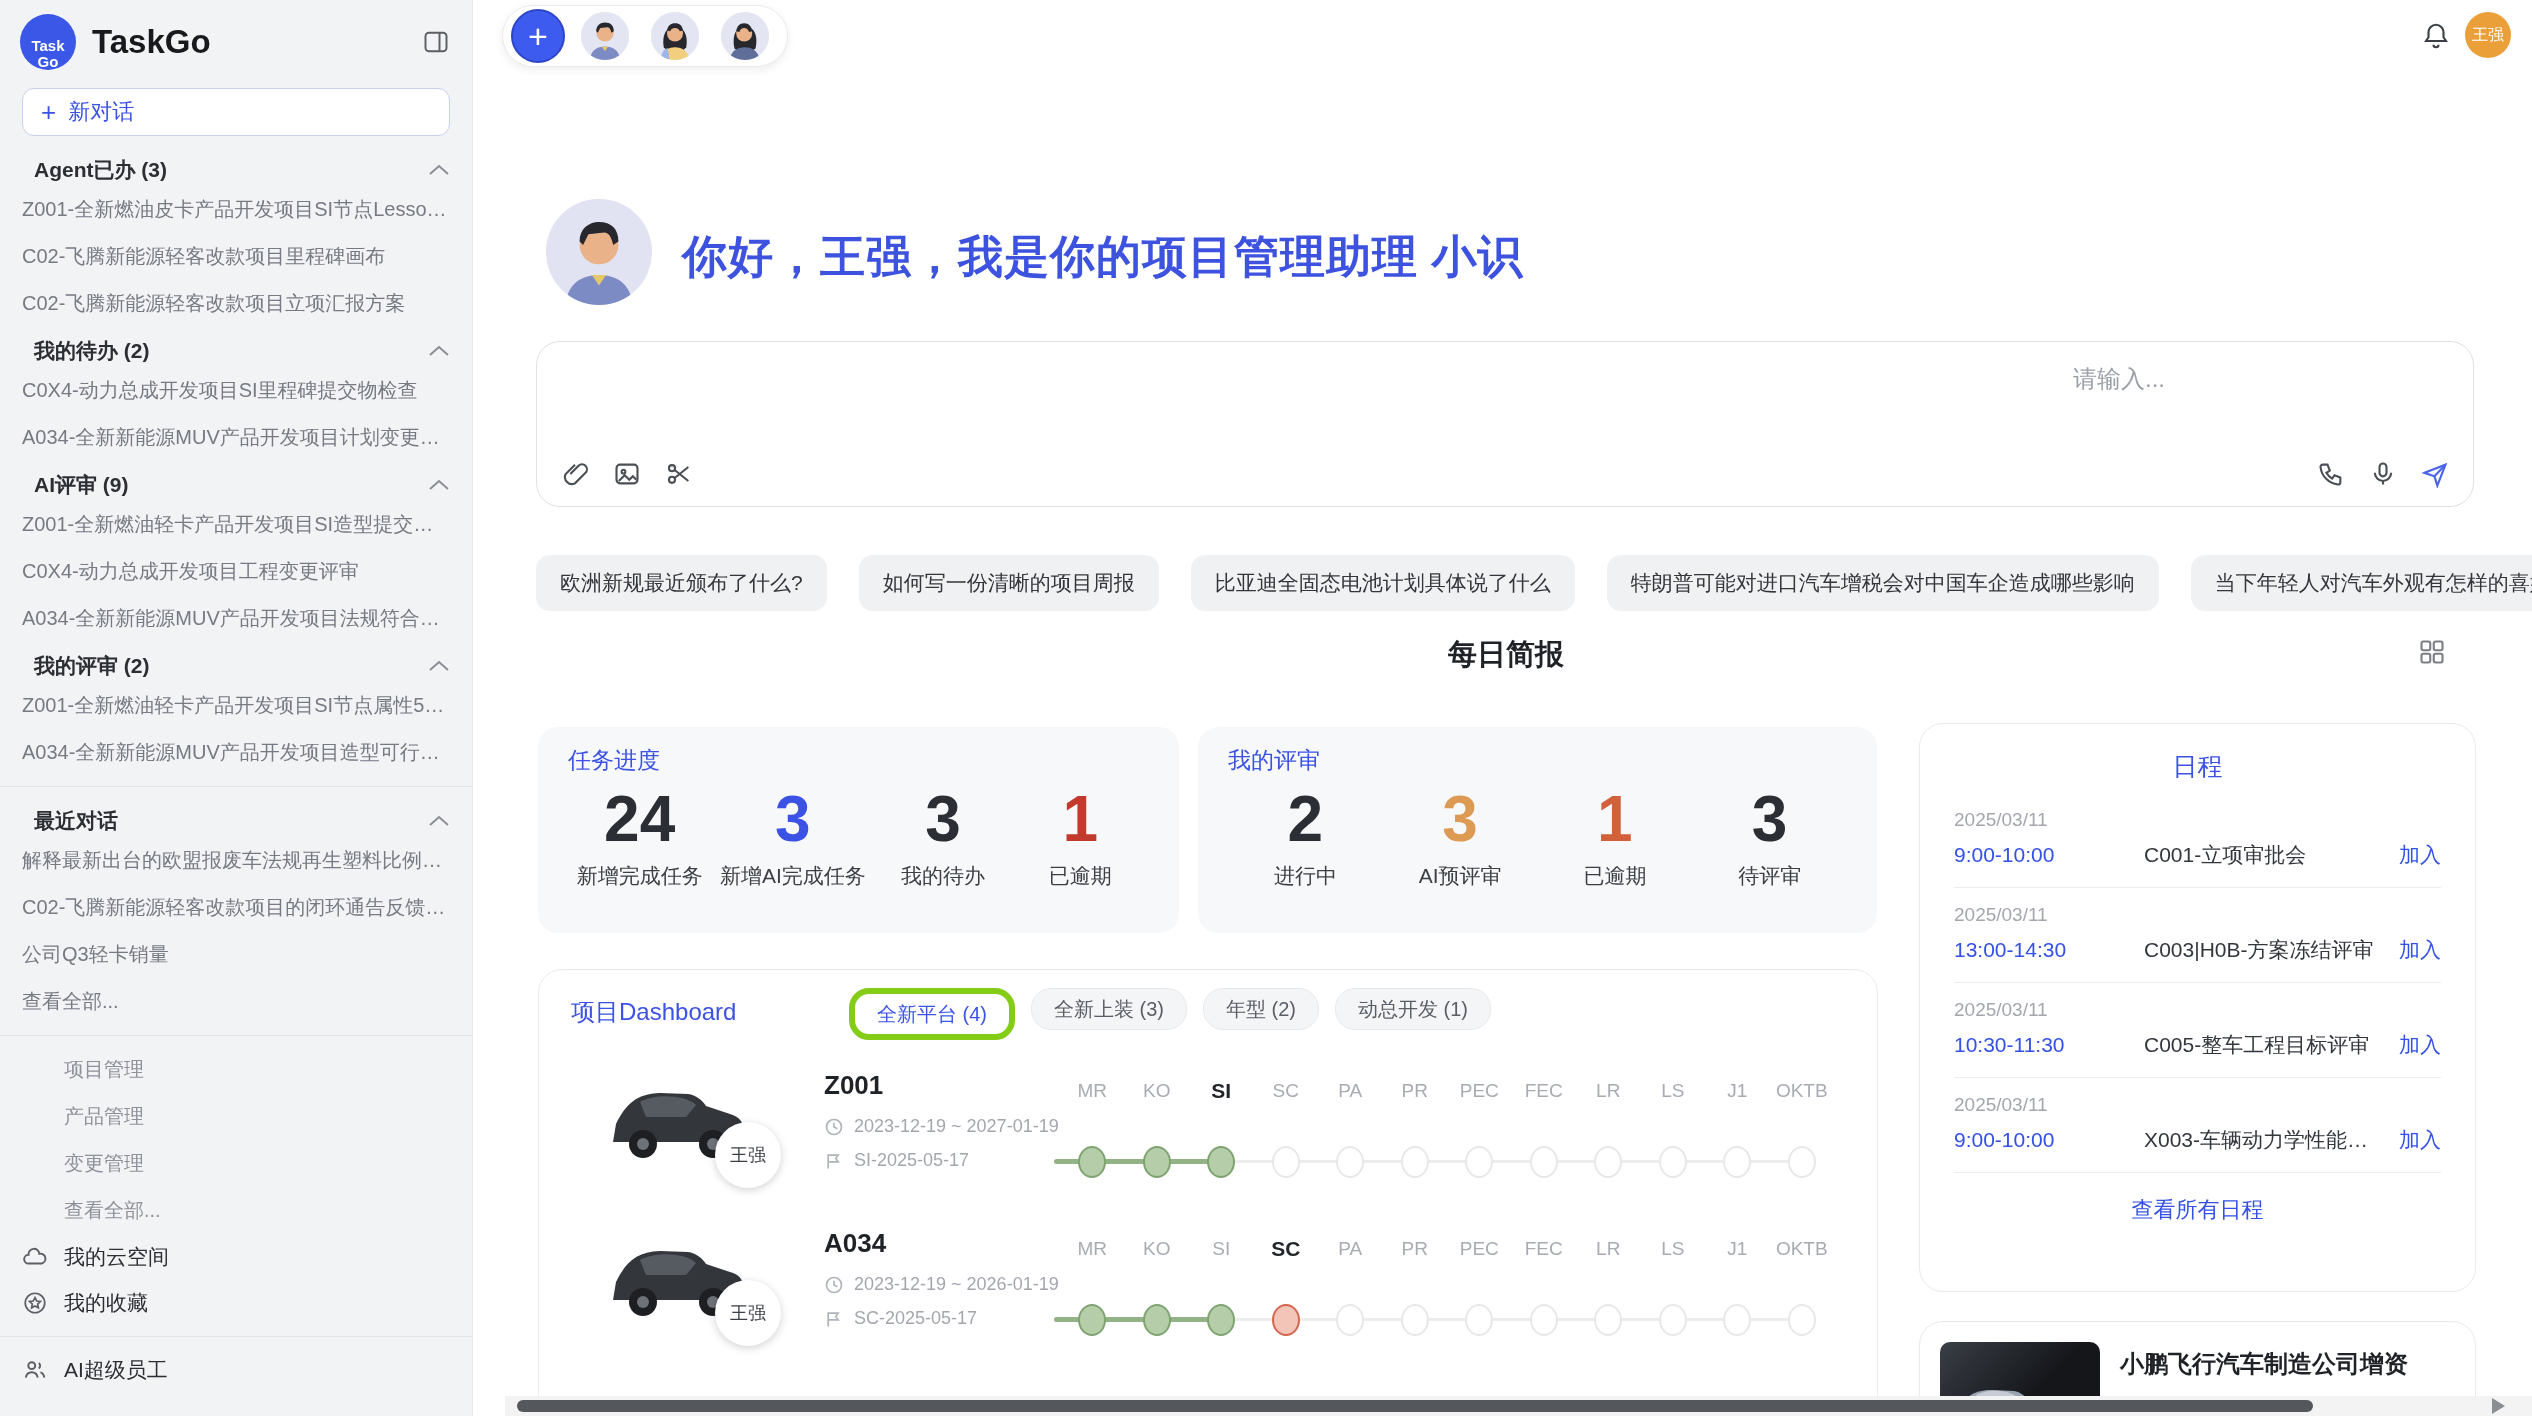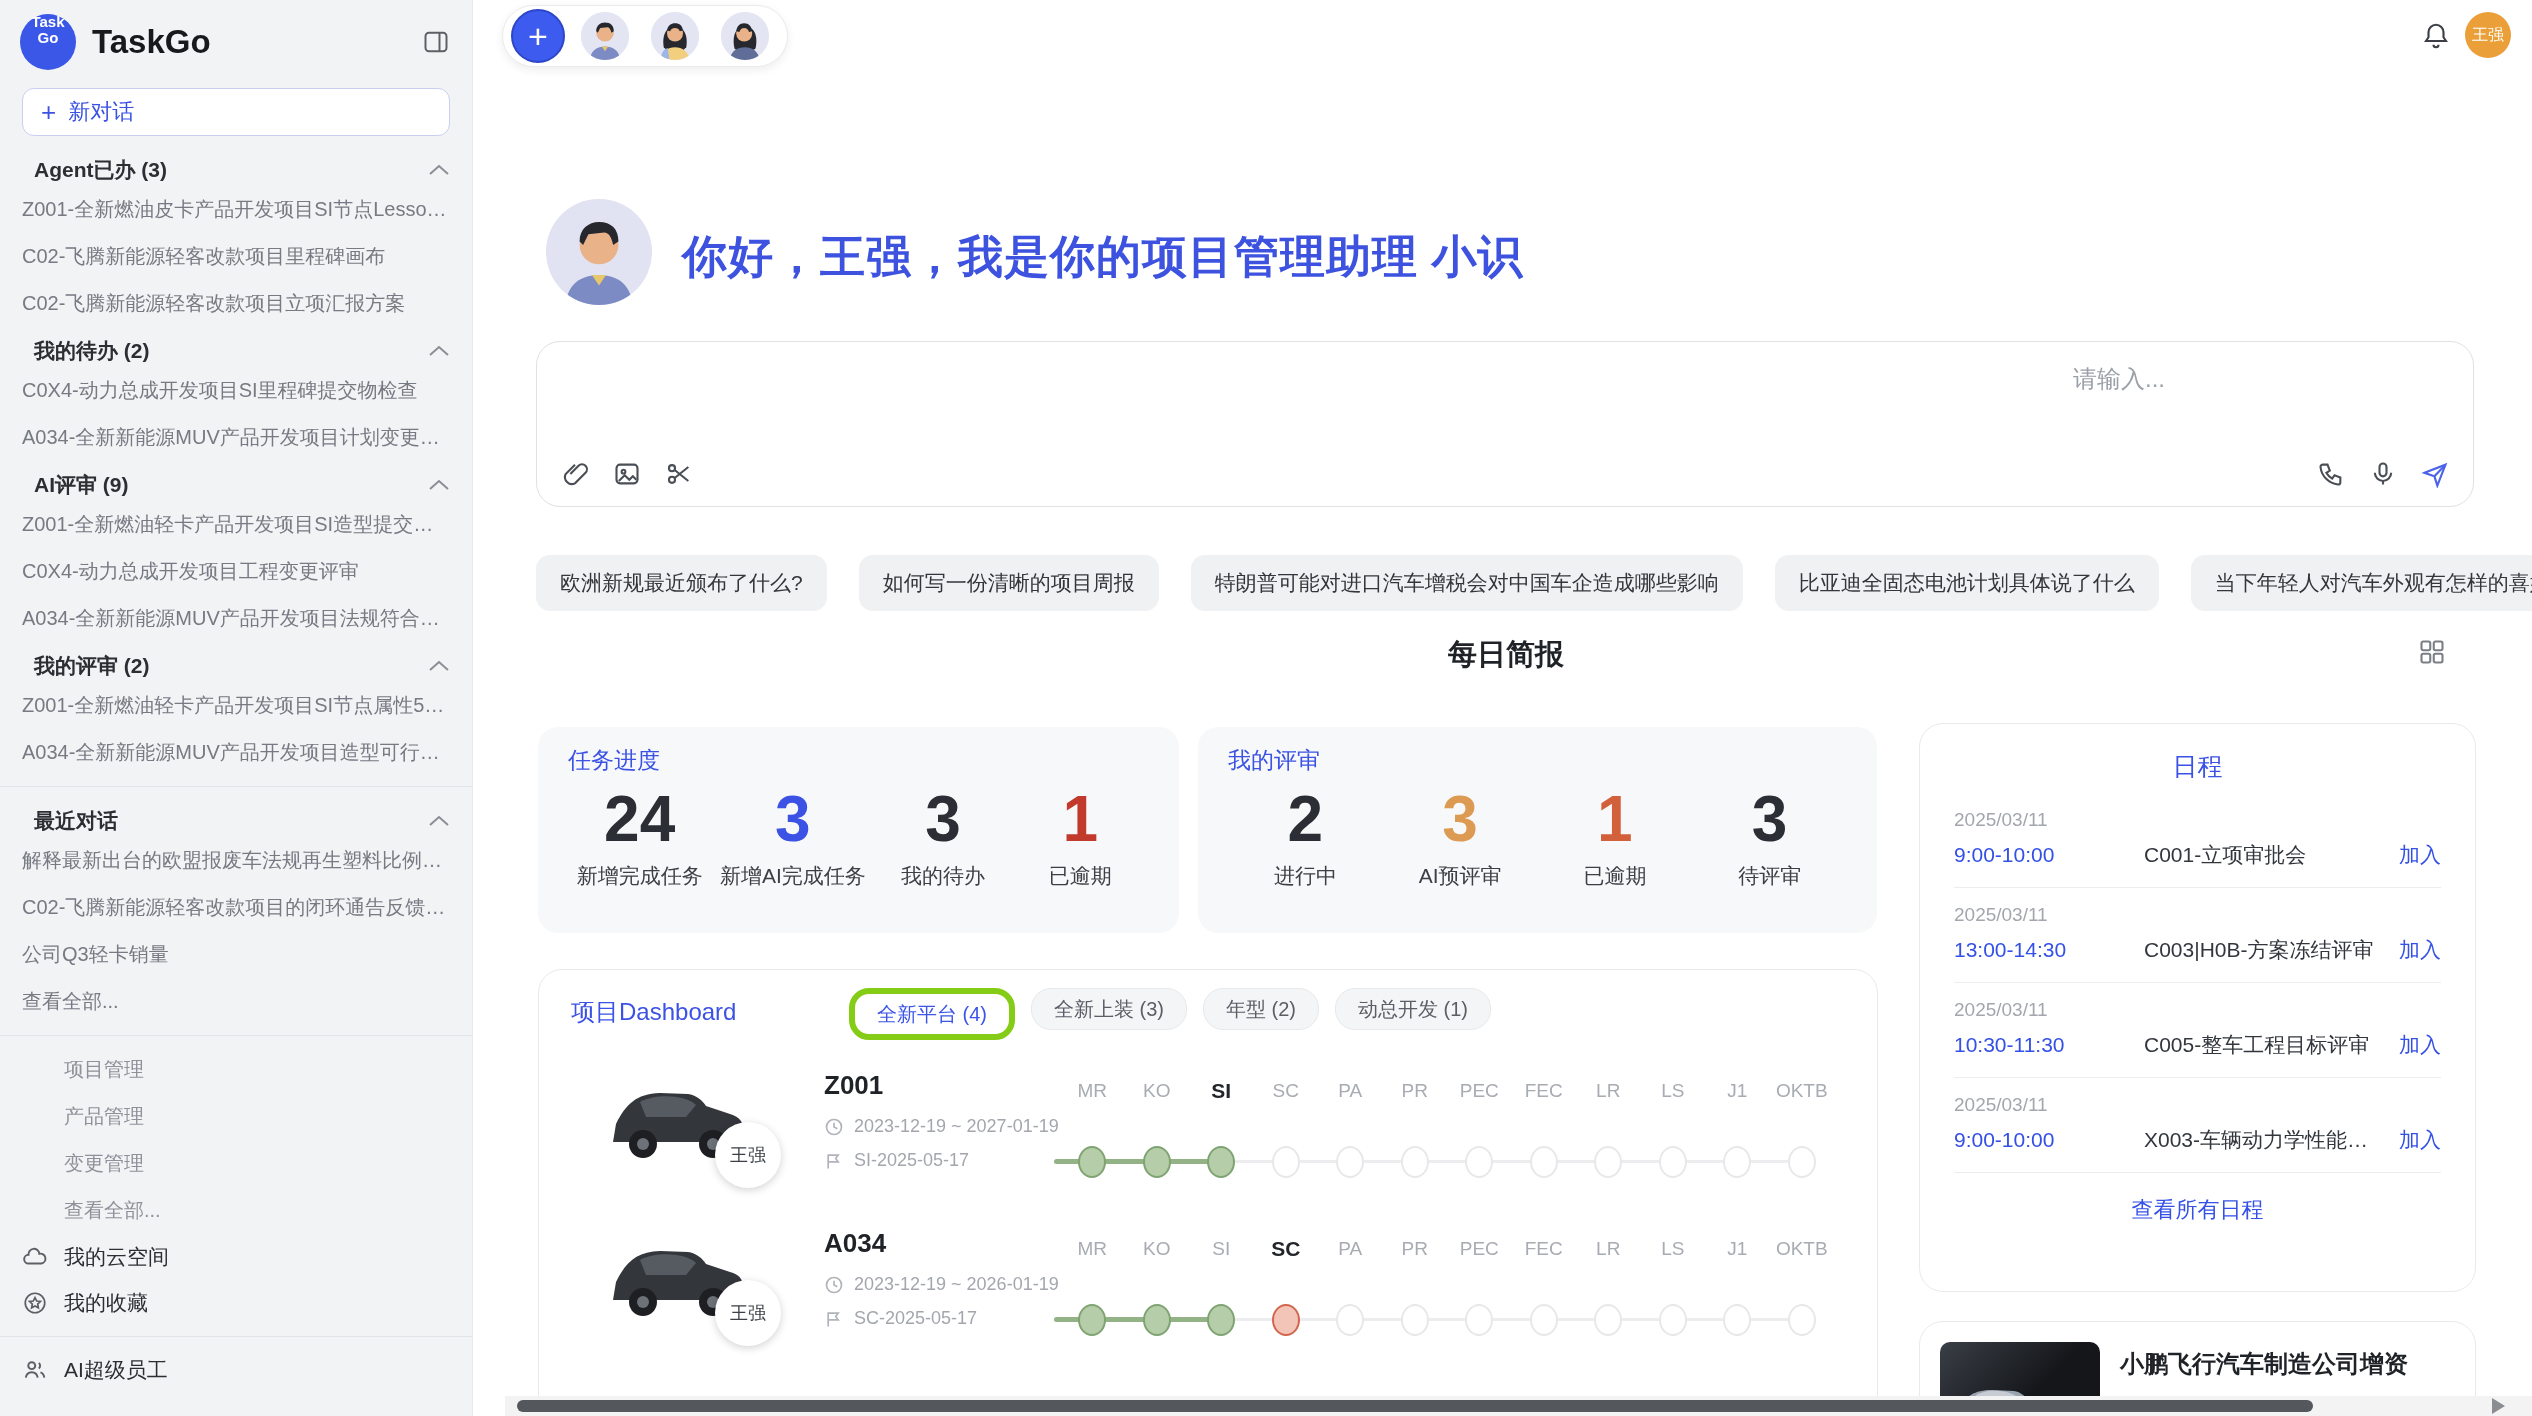--- a/index.html
+++ b/index.html
@@ -3,21 +3,21 @@
 <meta charset="utf-8">
 <style>
   html,body{margin:0;padding:0;}
   body{width:2532px;height:1416px;overflow:hidden;background:#fff;position:relative;
        font-family:"Liberation Sans","DejaVu Sans",sans-serif;color:#26292e;}
   
   .sidebar{position:absolute;left:0;top:0;width:473px;height:1416px;background:#f2f3f5;
            border-right:1px solid #e8e9ec;box-sizing:border-box;padding:14px 0 0 0;overflow:hidden;}
   .sb-head{display:flex;align-items:center;padding:0 22px 14px 20px;}
   .logo{width:56px;height:56px;border-radius:50%;background:#3b57e8;color:#fff;display:flex;
-        flex-direction:column;align-items:center;justify-content:flex-start;font-size:15px;line-height:16px;font-weight:700;}
+        flex-direction:column;align-items:center;justify-content:flex-end;font-size:15px;line-height:16px;font-weight:700;}
   .sb-title{font-size:33px;font-weight:700;color:#17191d;margin-left:16px;flex:1;}
   .sb-newchat{margin:4px 22px 10px 22px;height:46px;background:#fff;border:1px solid #c9cff2;border-radius:12px;
               display:flex;align-items:center;padding:0 18px;color:#3b52e4;font-size:22px;cursor:pointer;}
   .sb-newchat .plus{font-size:26px;margin-right:12px;font-weight:400;}
   .sb-section{padding:10px 22px 2px 34px;display:flex;align-items:center;}
   .sb-section .lbl{font-size:21px;color:#2b2e33;font-weight:600;flex:1;}
   .sb-item{padding:10px 22px;font-size:20px;color:#767a82;white-space:nowrap;overflow:hidden;
            text-overflow:ellipsis;cursor:pointer;}
   .sb-div{height:1px;background:#e3e4e8;margin:10px 0;}
   .sb-row{display:flex;align-items:center;padding:9px 22px;font-size:21px;color:#2b2e33;cursor:pointer;}
@@ -318,23 +318,23 @@
       </svg>
   </div>
 </div>
 
 <div class="chips">
 
     <div class="chip">欧洲新规最近颁布了什么?</div>
 
     <div class="chip">如何写一份清晰的项目周报</div>
 
+    <div class="chip">比亚迪全固态电池计划具体说了什么</div>
+
     <div class="chip">特朗普可能对进口汽车增税会对中国车企造成哪些影响</div>
-
-    <div class="chip">比亚迪全固态电池计划具体说了什么</div>
 
     <div class="chip">当下年轻人对汽车外观有怎样的喜好趋势</div>
 
 </div>
 
 <div class="brief-title">每日简报</div>
 <svg class="brief-grid" viewBox="0 0 24 24" fill="none" stroke="#7a7e85" stroke-width="1.8">
     <rect x="3" y="3" width="7.5" height="7.5" rx="1.5"></rect>
     <rect x="13.5" y="3" width="7.5" height="7.5" rx="1.5"></rect>
     <rect x="3" y="13.5" width="7.5" height="7.5" rx="1.5"></rect>

